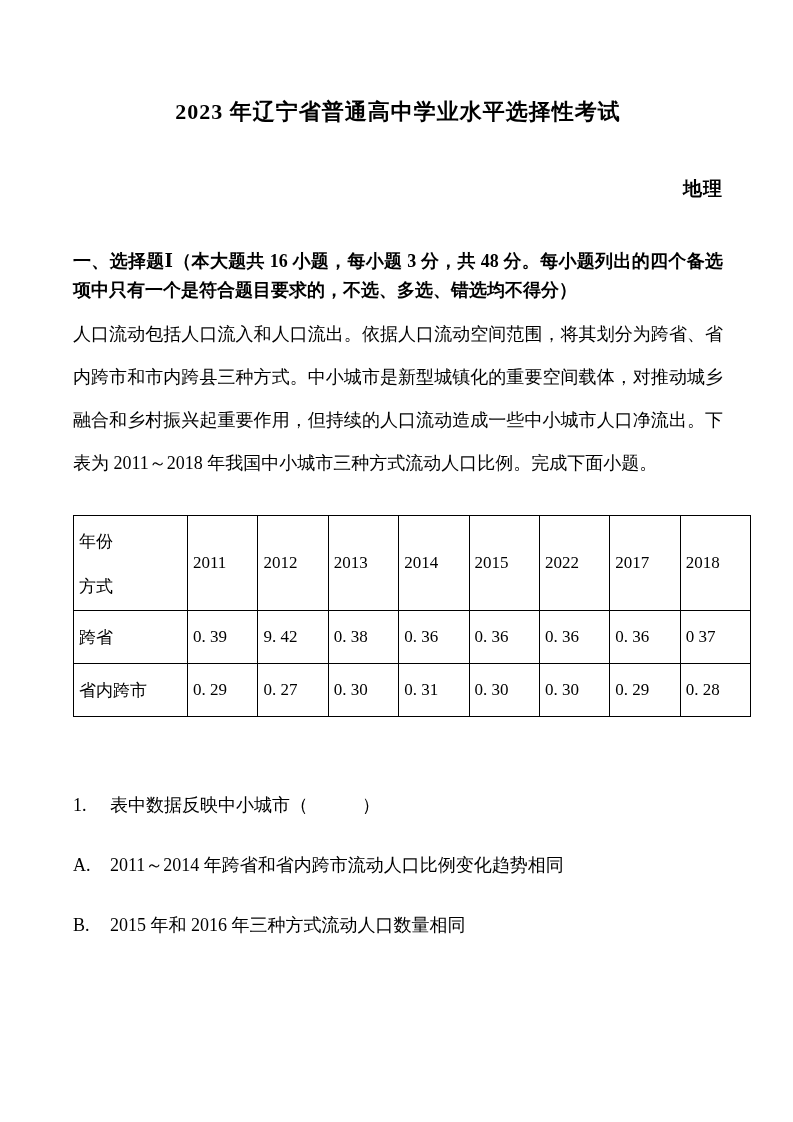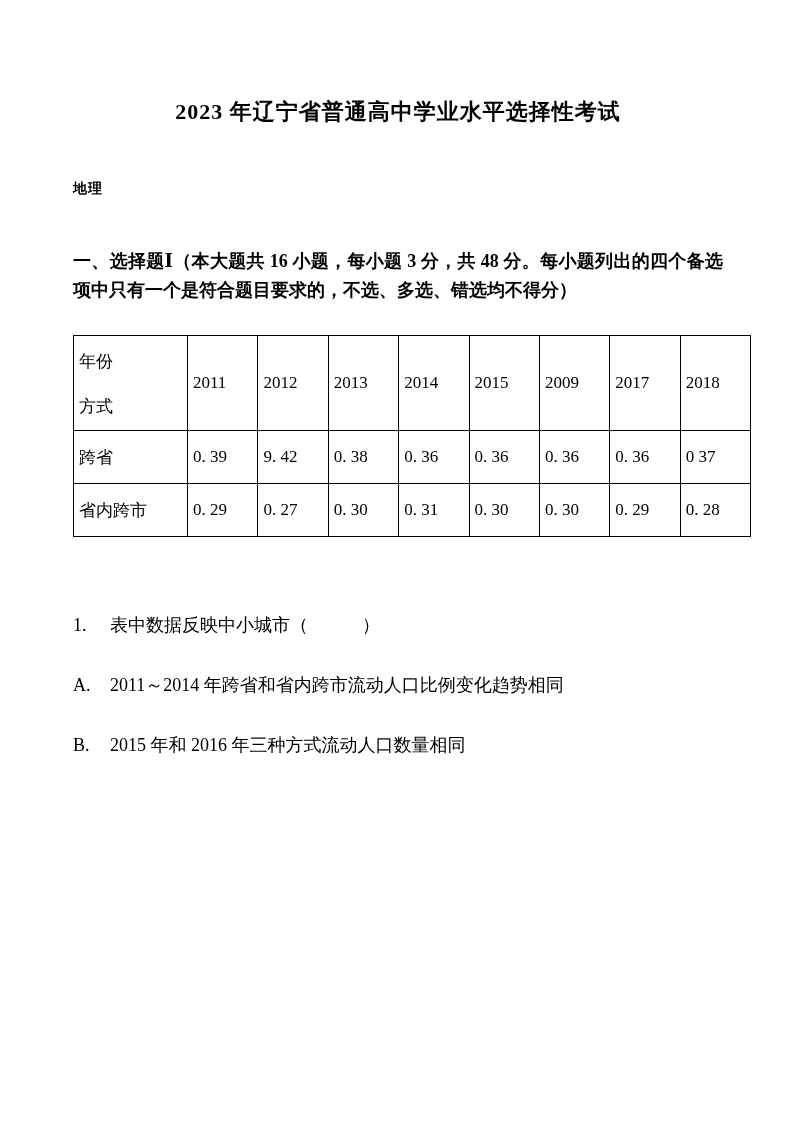--- a/index.html
+++ b/index.html
@@ -23,23 +23,23 @@
   }
   .title {
     font-size: 22px;
     font-weight: 700;
     text-align: center;
     margin: 0;
     line-height: 30px;
     letter-spacing: 1px;
   }
   .subject {
-    font-size: 14px;
+    font-size: 19px;
     font-weight: 700;
-    text-align: left;
+    text-align: right;
     margin: 48px 0 0 0;
     line-height: 28px;
     letter-spacing: 1px;
   }
   .section-heading {
     font-size: 18px;
     font-weight: 700;
     line-height: 29px;
     margin: 44px 0 0 0;
     text-align: justify;
@@ -91,40 +91,41 @@
 <body>
 
 <div class="page">
 
   <h1 class="title">2023 年辽宁省普通高中学业水平选择性考试</h1>
 
   <h2 class="subject">地理</h2>
 
   <p class="section-heading">一、选择题Ⅰ（本大题共 16 小题，每小题 3 分，共 48 分。每小题列出的四个备选项中只有一个是符合题目要求的，不选、多选、错选均不得分）</p>
 
+  <p class="passage">人口流动包括人口流入和人口流出。依据人口流动空间范围，将其划分为跨省、省内跨市和市内跨县三种方式。中小城市是新型城镇化的重要空间载体，对推动城乡融合和乡村振兴起重要作用，但持续的人口流动造成一些中小城市人口净流出。下表为 2011～2018 年我国中小城市三种方式流动人口比例。完成下面小题。</p>
 
   <table class="data-table">
     <colgroup>
       <col class="col-label">
       <col span="8">
     </colgroup>
     <tbody>
       <tr class="header-row">
         <td>
           <div class="corner-inner">
             <span>年份</span>
             <span>方式</span>
           </div>
         </td>
         <td>2011</td>
         <td>2012</td>
         <td>2013</td>
         <td>2014</td>
         <td>2015</td>
-        <td>2009</td>
+        <td>2022</td>
         <td>2017</td>
         <td>2018</td>
       </tr>
       <tr class="data-row">
         <td>跨省</td>
         <td>0. 39</td>
         <td>9. 42</td>
         <td>0. 38</td>
         <td>0. 36</td>
         <td>0. 36</td>

